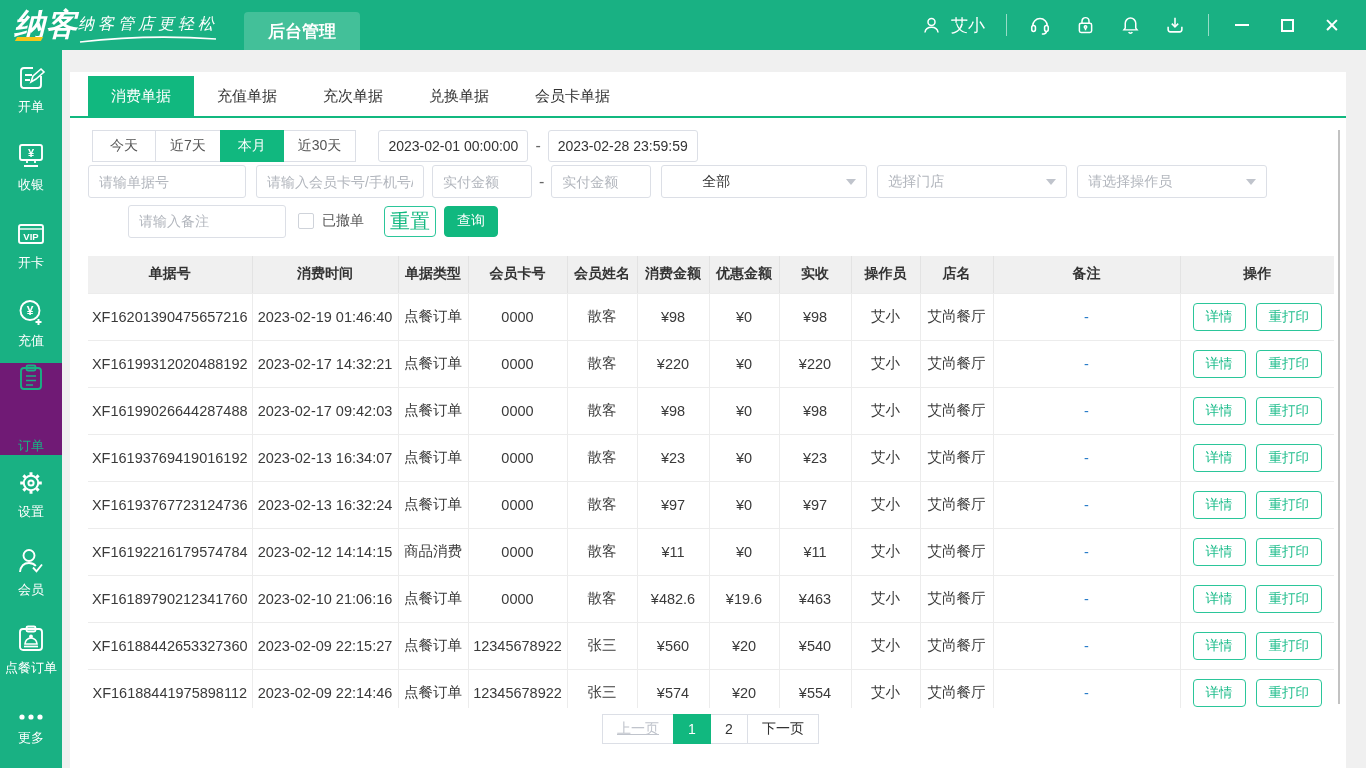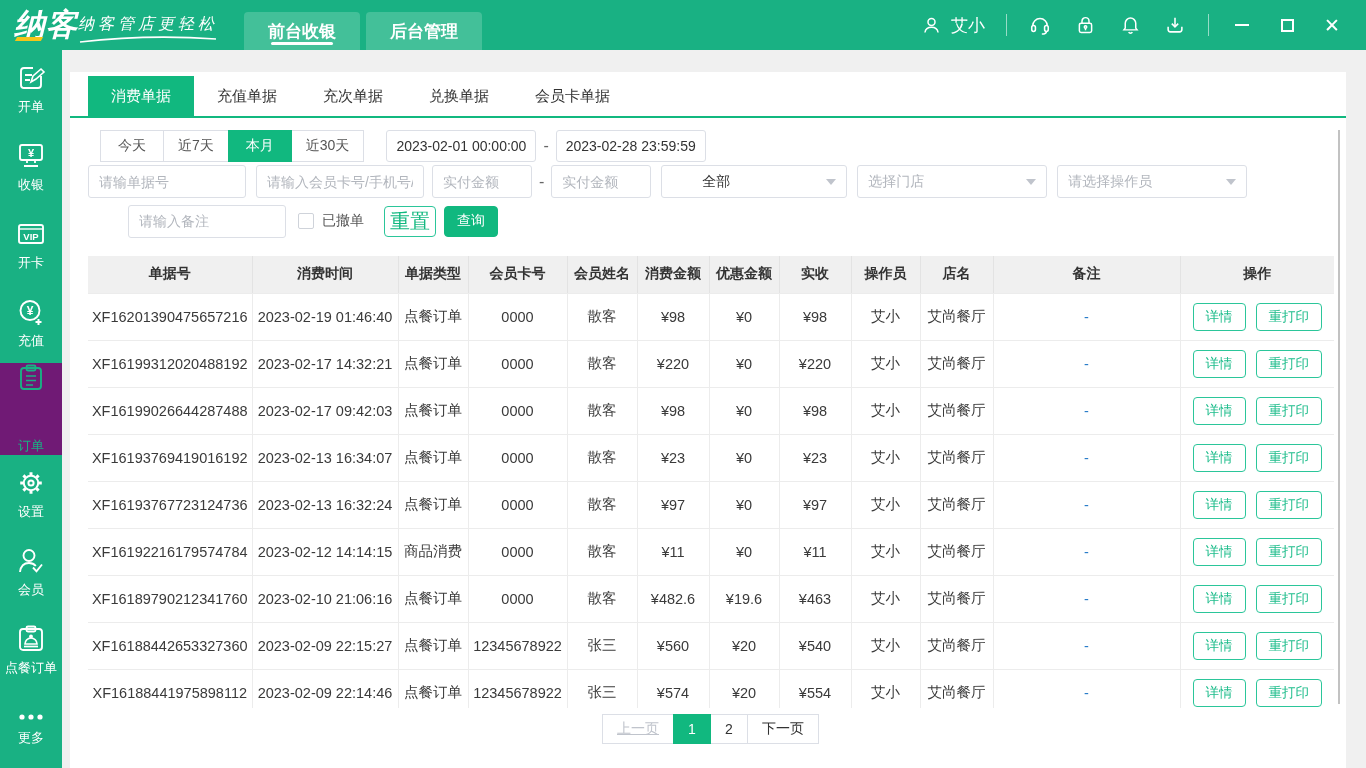--- a/index.html
+++ b/index.html
@@ -56,41 +56,41 @@
 
   .frow{ position:absolute; left:18px; display:flex; align-items:center; }
   .frow1{ top:58px; height:32px; }
   .frow2{ top:93px; height:33px; }
   .frow3{ top:133px; height:32px; }
 
   .qr-group{ display:flex; }
   .qr-btn{ min-width:64px; padding:0 14px; height:32px; background:#fff; border:1px solid var(--border);
     margin-left:-1px; font-size:14px; color:#555; cursor:pointer;
     font-family:"Liberation Sans","DejaVu Sans",sans-serif; }
-  .qr-btn:first-child{ margin-left:12px; }
+  .qr-btn:first-child{ margin-left:4px; }
   .qr-btn.active{ background:var(--accent); border-color:var(--accent); color:#fff; z-index:1; }
 
   .date-box{ width:150px; height:32px; border:1px solid var(--border); border-radius:3px;
     font-size:14px; color:#333; text-align:center; background:#fff;
     font-family:"Liberation Sans","DejaVu Sans",sans-serif; }
   .dash{ margin:0 7px; color:#666; }
 
   .f-input{ height:33px; border:1px solid var(--border); border-radius:3px; padding:0 10px;
     font-size:14px; color:#333; background:#fff;
     font-family:"Liberation Sans","DejaVu Sans",sans-serif; }
   .f-input::placeholder{ color:var(--ph); }
   .w156{ width:158px; } .w170{ width:168px; } .w100{ width:100px; text-align:left; }
 
   .f-select{ height:33px; border:1px solid var(--border); border-radius:3px; background:#fff;
     display:flex; align-items:center; justify-content:space-between; padding:0 10px;
     font-size:14px; cursor:pointer; }
   .f-select .val{ color:#333; } .f-select .val.placeholder{ color:var(--ph); }
   .caret{ width:0; height:0; border-left:5px solid transparent; border-right:5px solid transparent;
     border-top:6px solid #c0c4cc; }
-  .w186{ width:186px;padding-left:40px; } .w190{ width:190px; }
+  .w186{ width:206px;padding-left:40px; } .w190{ width:190px; }
   .mr8{ margin-right:8px; } .mr10{ margin-right:10px; } .mr12{ margin-right:12px;margin-left:40px; } .mr20{ margin-right:20px; }
 
   .checkbox{ width:16px; height:16px; border:1px solid #cfd3da; border-radius:2px; background:#fff;
     display:inline-block; cursor:pointer; }
   .chk-label{ font-size:14px; color:#555; margin-left:8px; }
 
   .btn-reset{ width:52px; height:31px; background:#fff; border:1px solid var(--accent-br);
     color:var(--accent); font-size:20px; border-radius:4px; cursor:pointer;
     font-family:"Liberation Sans","DejaVu Sans",sans-serif; }
   .btn-search{ width:54px; height:31px; background:var(--accent); border:1px solid var(--accent);
@@ -135,23 +135,20 @@
     <div class="brand">
       <div class="logo">纳客</div>
       <div class="slogan-wrap">
         <span class="slogan">纳客管店更轻松</span>
         <svg class="swoosh" width="140" height="8" viewBox="0 0 140 8">
           <path d="M2 6 Q70 -2 138 3" stroke="#fff" stroke-width="1.6" fill="none"></path>
         </svg>
       </div>
     </div>
     <div class="topnav">
-      <div class="nav-tab active">
-        <span>前台收银</span>
-      </div>
       <div class="nav-tab">
         <span>后台管理</span>
       </div>
     </div>
     <div class="top-right">
       <div class="user">
         <span class="tico">
           <svg width="21" height="21" viewBox="0 0 24 24" fill="none" stroke="#fff" stroke-width="1.7">
             <circle cx="12" cy="8" r="4"></circle>
               <path d="M4.5 20c.6-4.2 4.2-6 7.5-6s6.9 1.8 7.5 6"></path>

